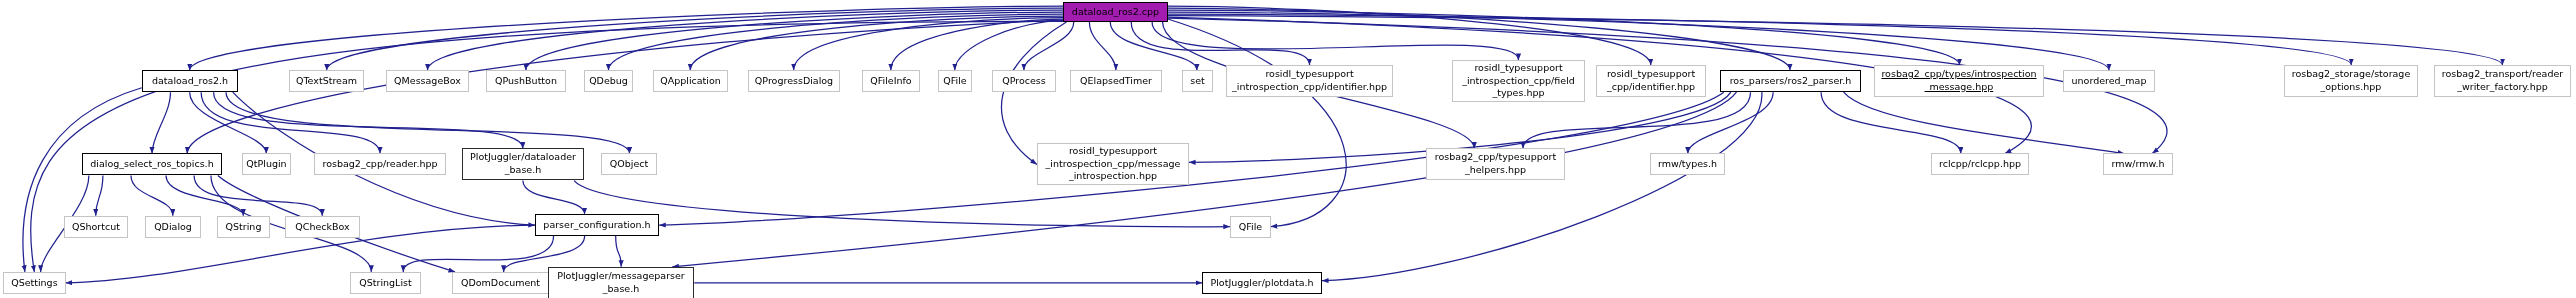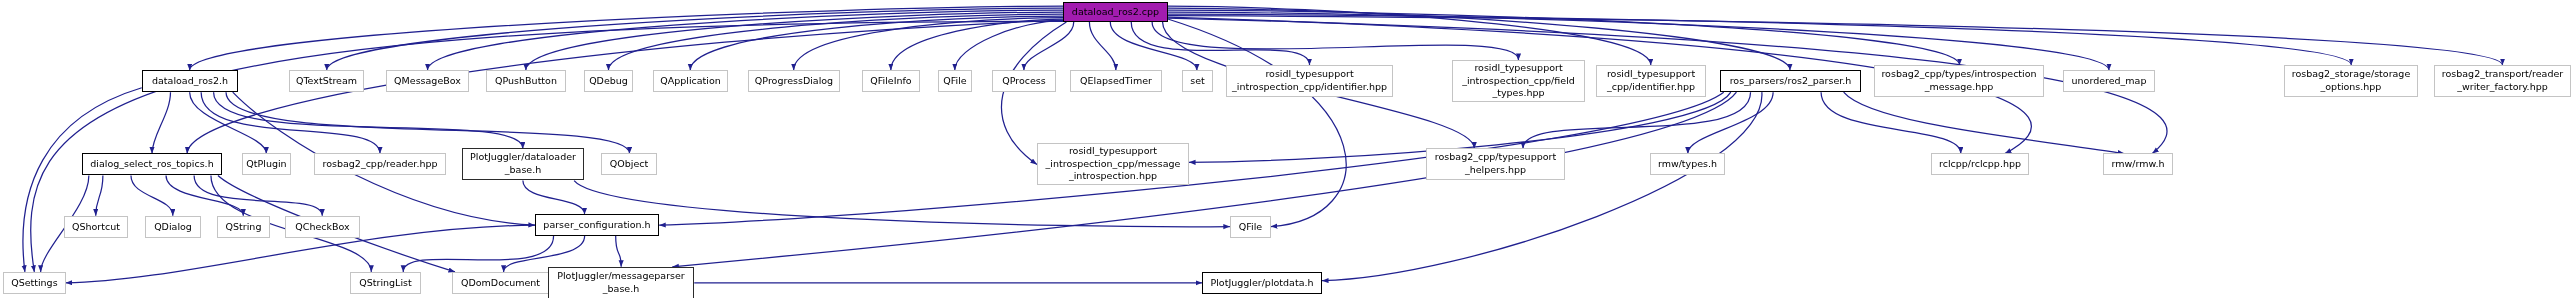--- a/index.html
+++ b/index.html
@@ -111,21 +111,21 @@
       <div class="node " style="left: 1070px; top: 70px; width: 92px; height: 22px;">QElapsedTimer</div>
       <div class="node " style="left: 1182px; top: 70px; width: 31px; height: 22px;">set</div>
       <div class="node " style="left: 1226px; top: 65px; width: 167px; height: 32px;">rosidl_typesupport
 _introspection_cpp/identifier.hpp</div>
       <div class="node " style="left: 1452px; top: 60px; width: 133px; height: 42px;">rosidl_typesupport
 _introspection_cpp/field
 _types.hpp</div>
       <div class="node " style="left: 1596px; top: 65px; width: 110px; height: 32px;">rosidl_typesupport
 _cpp/identifier.hpp</div>
       <div class="node linked" style="left: 1720px; top: 70px; width: 141px; height: 22px;">ros_parsers/ros2_parser.h</div>
-      <div class="node " style="left: 1874px; top: 65px; width: 170px; height: 32px;">rosbag2_cpp/types/introspection
+      <div class="node " style="left: 1874px; top: 65px; width: 170px; height: 32px; text-decoration: underline;">rosbag2_cpp/types/introspection
 _message.hpp</div>
       <div class="node " style="left: 2063px; top: 70px; width: 92px; height: 22px;">unordered_map</div>
       <div class="node " style="left: 2284px; top: 65px; width: 134px; height: 32px;">rosbag2_storage/storage
 _options.hpp</div>
       <div class="node " style="left: 2434px; top: 65px; width: 137px; height: 32px;">rosbag2_transport/reader
 _writer_factory.hpp</div>
       <div class="node linked" style="left: 82px; top: 153px; width: 140px; height: 22px;">dialog_select_ros_topics.h</div>
       <div class="node " style="left: 242px; top: 153px; width: 49px; height: 22px;">QtPlugin</div>
       <div class="node " style="left: 314px; top: 153px; width: 132px; height: 22px;">rosbag2_cpp/reader.hpp</div>
       <div class="node linked-bold" style="left: 462px; top: 148px; width: 122px; height: 32px;">PlotJuggler/dataloader

